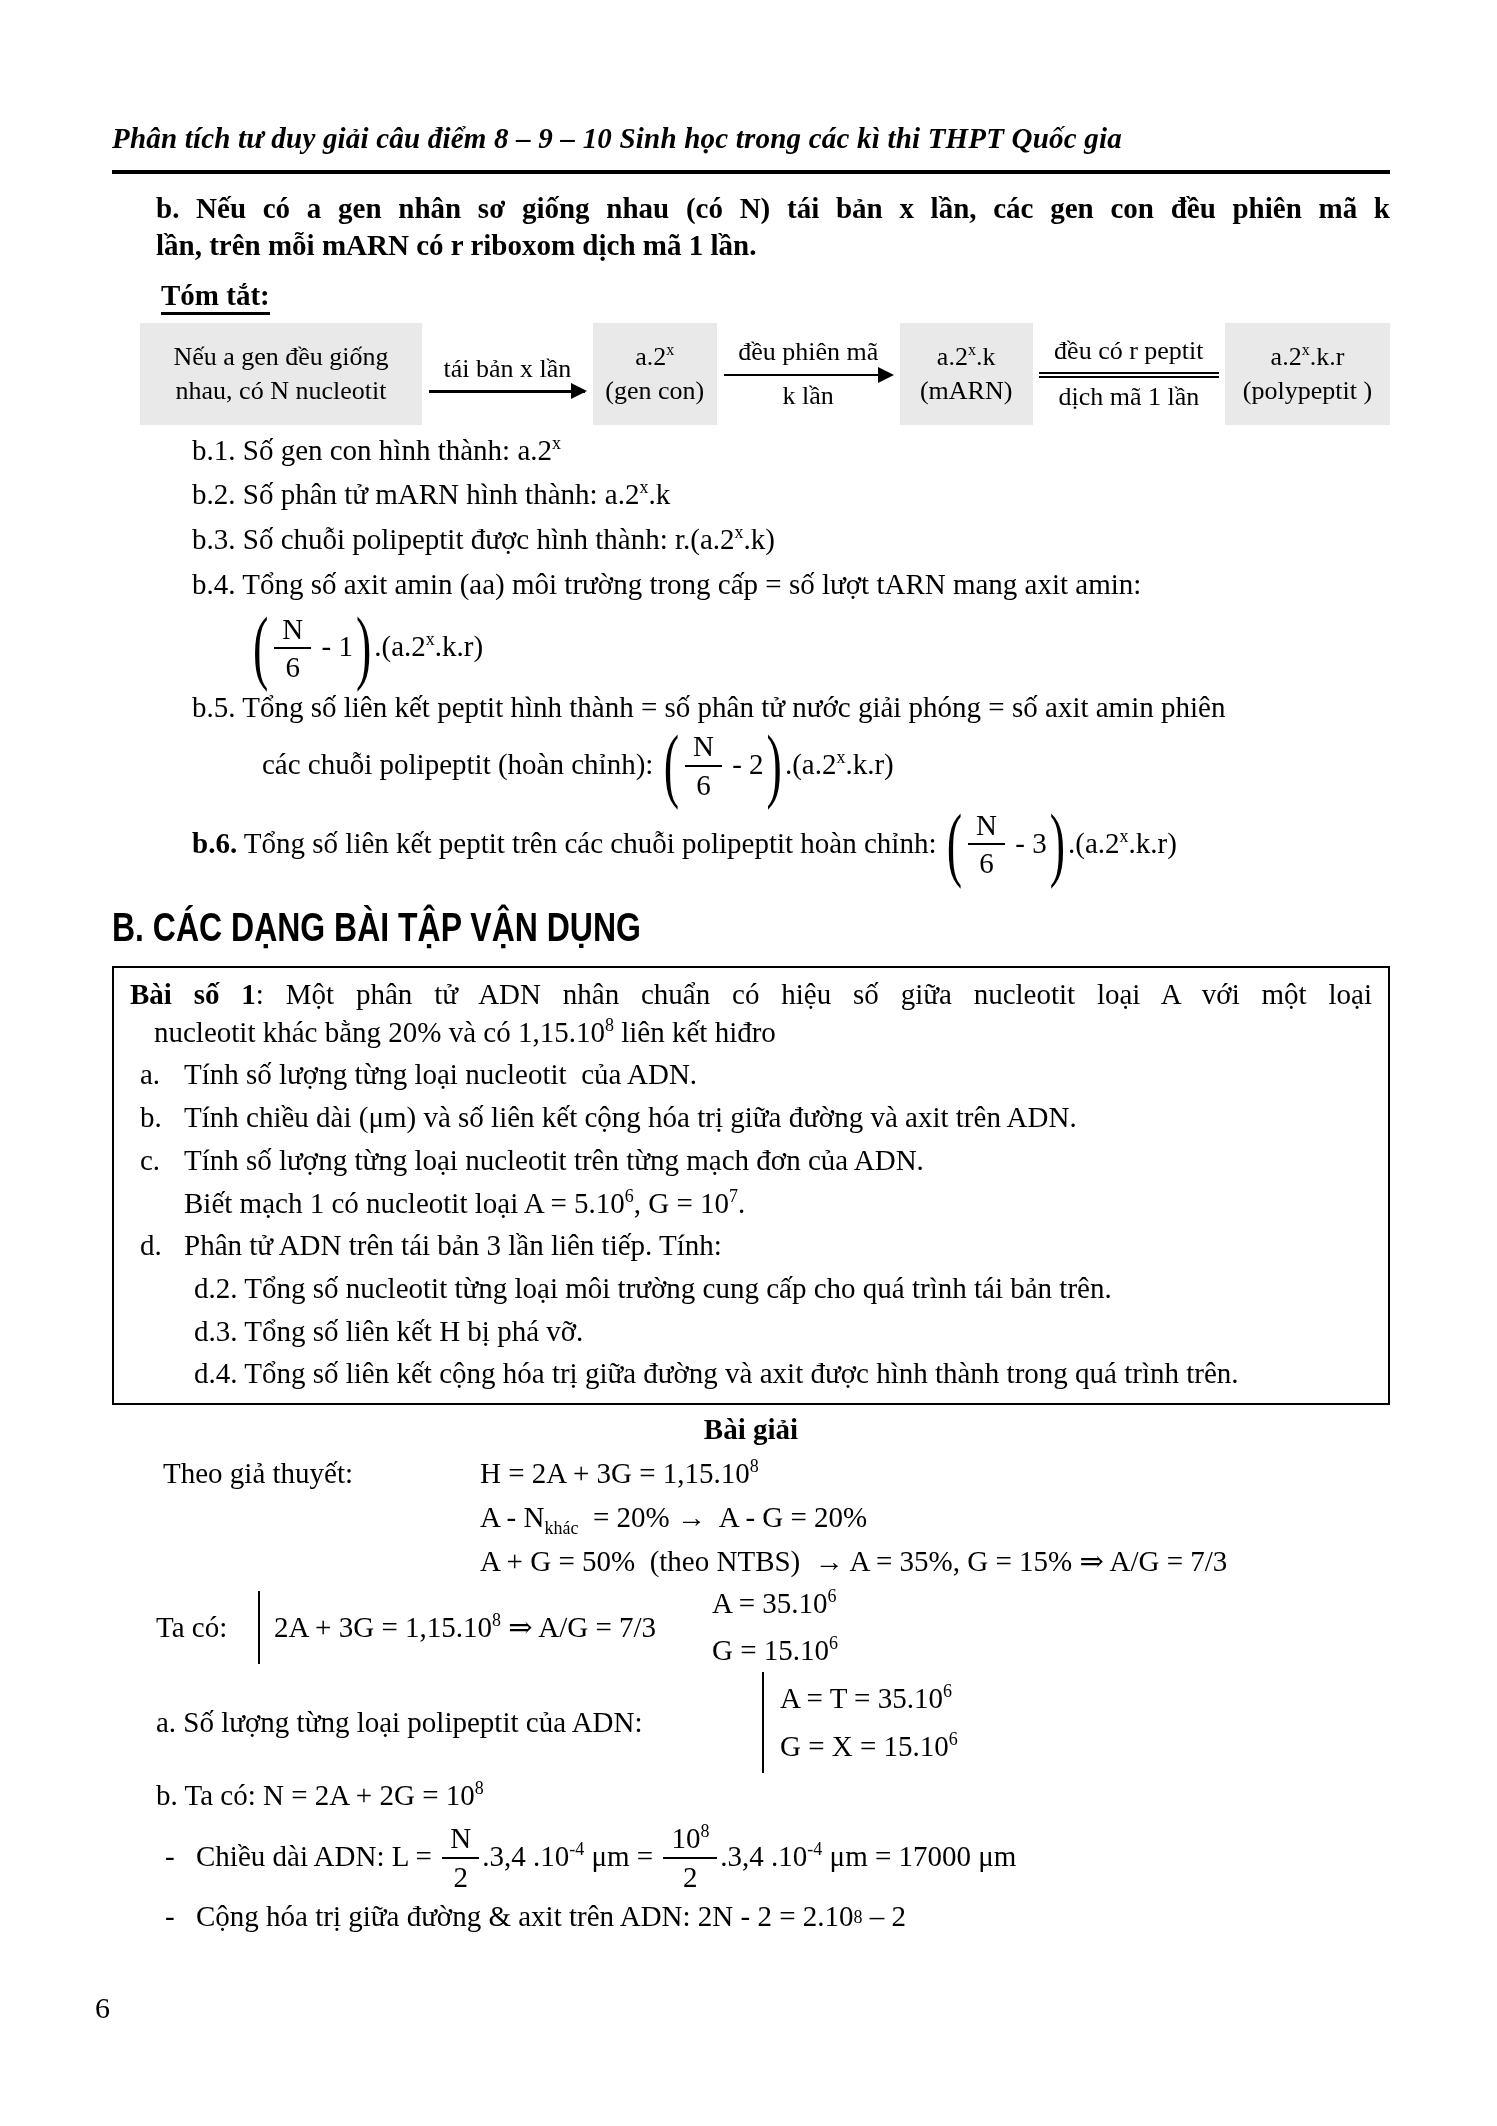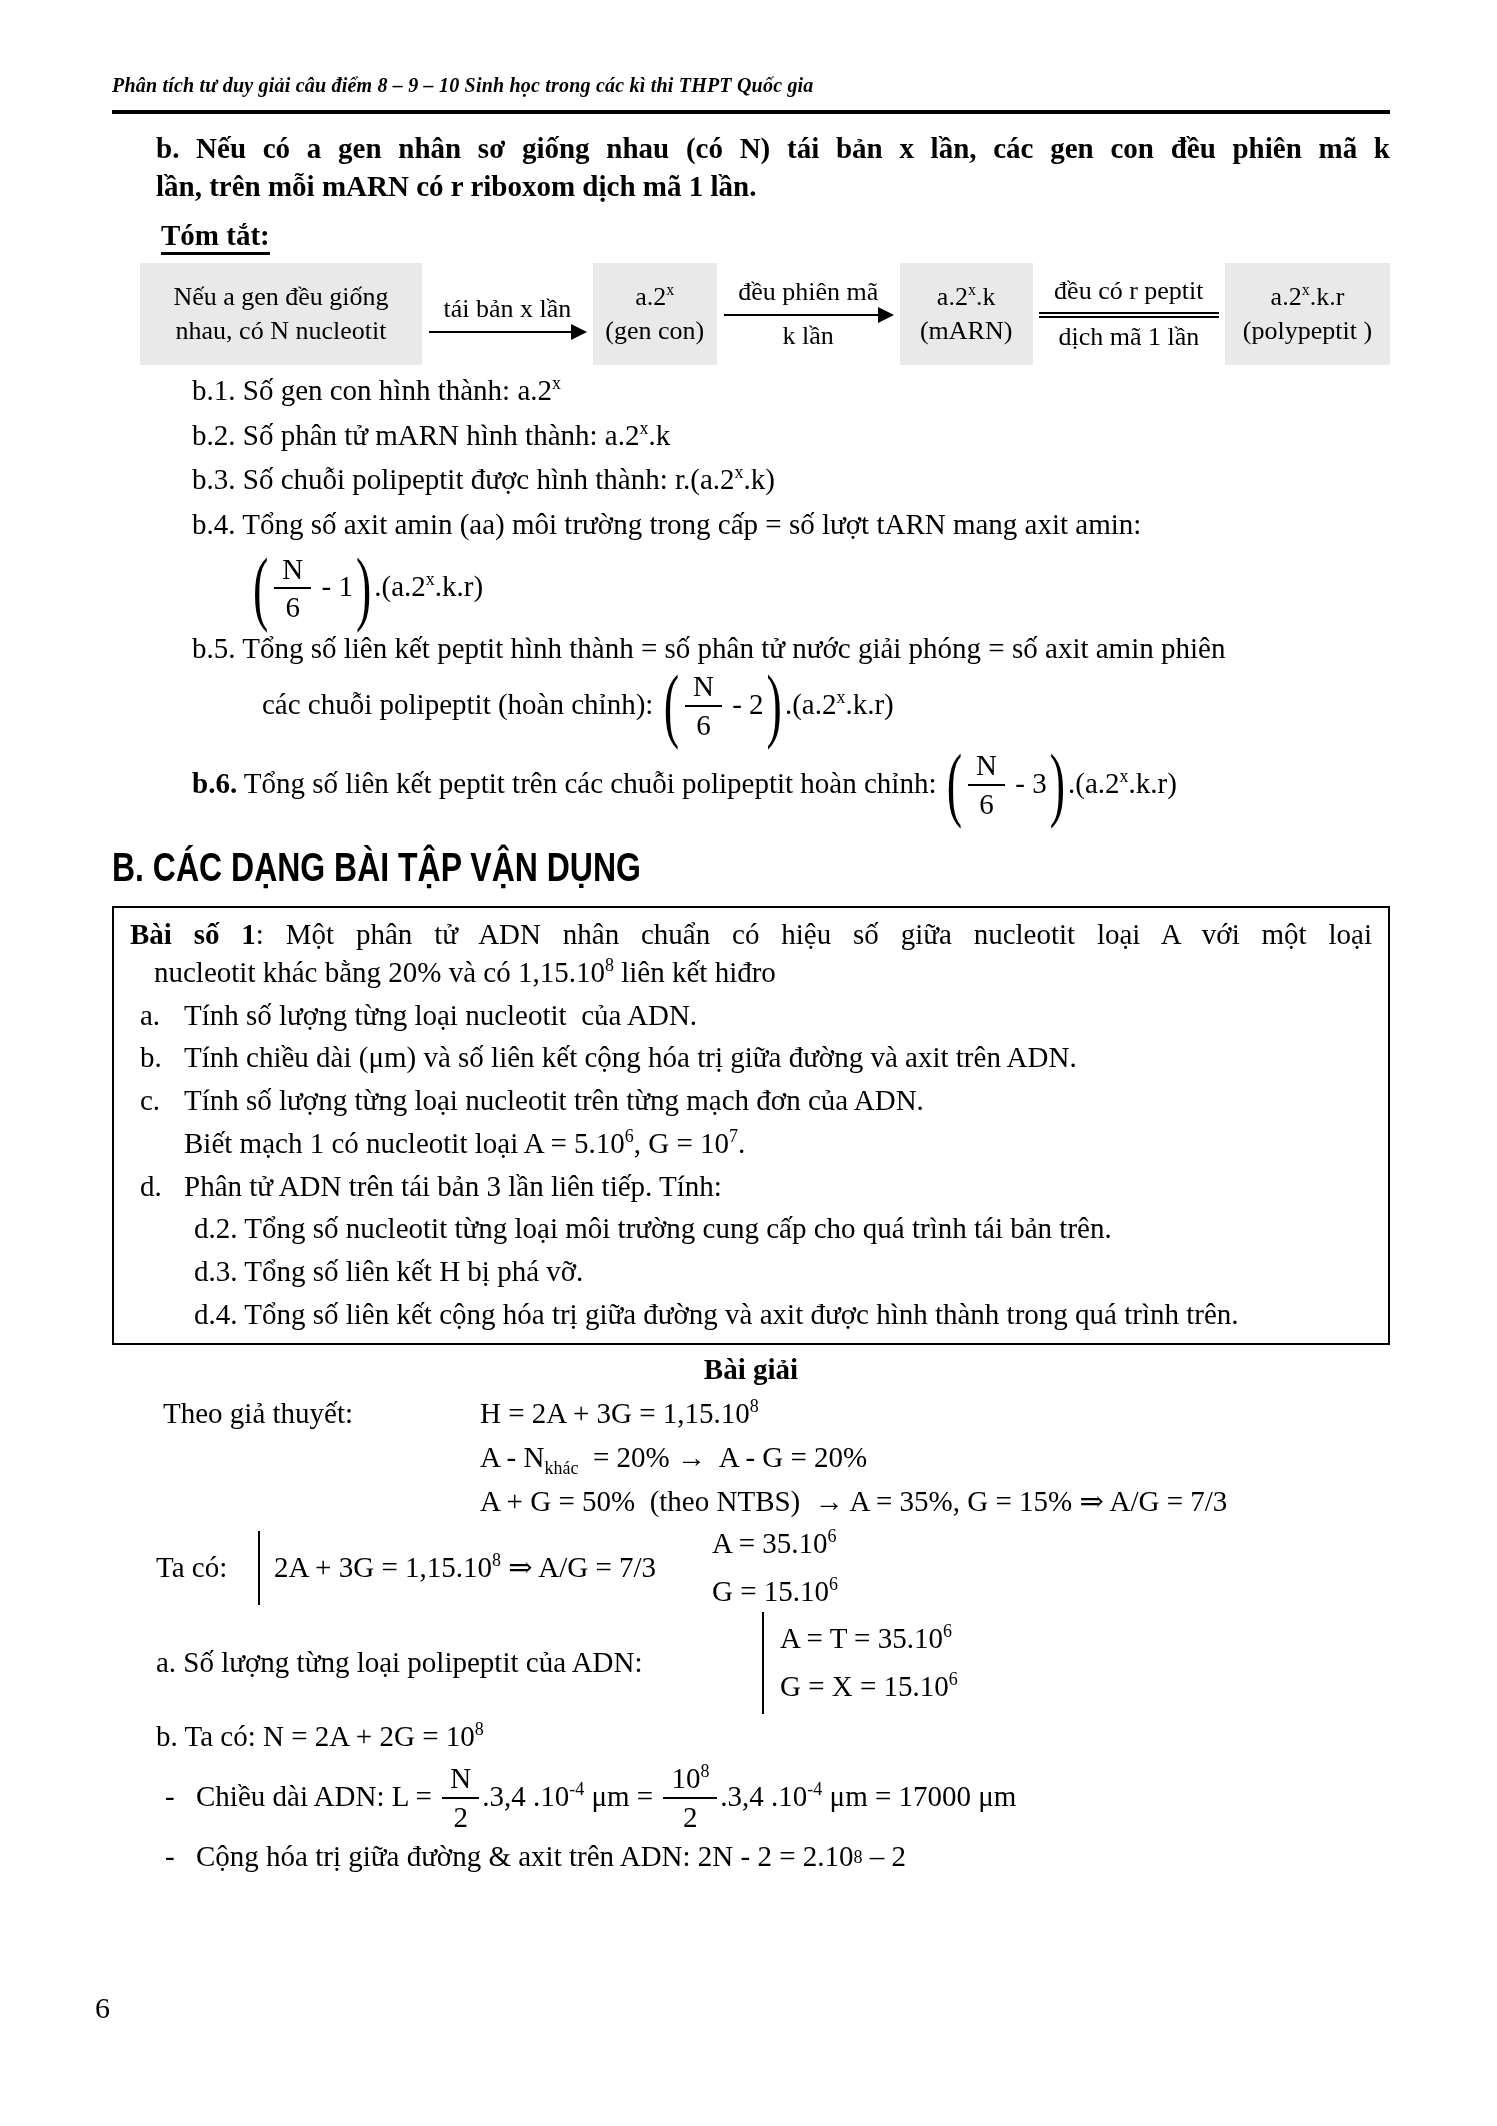--- a/index.html
+++ b/index.html
@@ -9,21 +9,21 @@
     background:#ffffff; color:#000;
     font-family:"Liberation Serif","DejaVu Serif",serif;
     font-size:29px; line-height:1.3; overflow:hidden;
     padding:72px 107px 0 112px;
   }
   .f { white-space:pre-wrap; }
   sup { font-size:0.62em; line-height:0; vertical-align:super; }
   sub { font-size:0.62em; line-height:0; vertical-align:sub; }
 
   
-  .hdr-title { font-style:italic; font-weight:bold; font-size:20px; letter-spacing:0.2px; }
+  .hdr-title { font-style:italic; font-weight:bold; font-size:29px; letter-spacing:0.2px;margin-top:48px; }
   .hdr-rule { border-top:4px solid #000; margin-top:12px; }
 
   
   .para-b { font-weight:bold; margin:16px 0 0 44px; }
   .para-b .l1 { text-align:justify; text-align-last:justify; }
   .tomtat { margin:12px 0 8px 49px; font-weight:bold; }
   .tomtat span { border-bottom:3px solid #000; padding-bottom:1px; }
 
   
   .diagram { display:flex; align-items:stretch; margin-left:28px; margin-top:4px; font-size:26px; line-height:1.3; }

